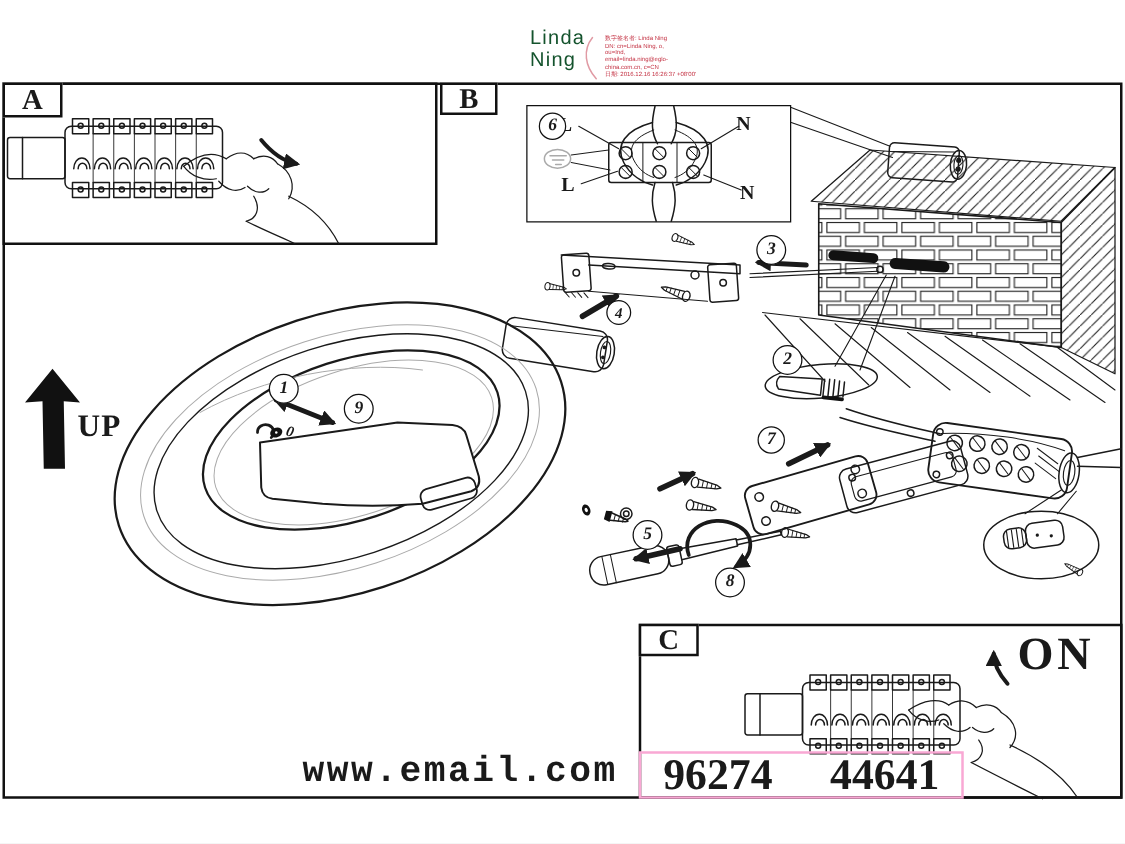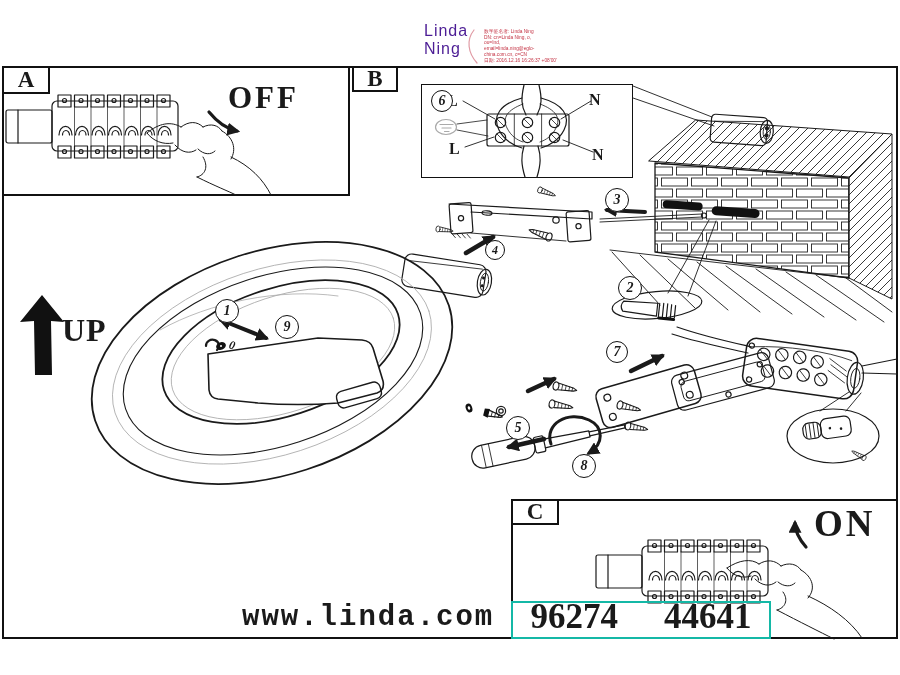--- a/index.html
+++ b/index.html
@@ -8,27 +8,27 @@
   .bx{position:absolute;box-sizing:border-box;border:2px solid #111;background:transparent}
   .bx1{position:absolute;box-sizing:border-box;border:1.5px solid #111;background:transparent}
   .lbl{position:absolute;box-sizing:border-box;border:2px solid #111;background:#fff;
        display:flex;align-items:center;justify-content:center;
        font:700 23px "Liberation Serif",serif}
   .circ{position:absolute;box-sizing:border-box;border:1.7px solid #111;border-radius:50%;
         background:#fff;display:flex;align-items:center;justify-content:center;
         font:italic 700 14px "Liberation Serif",serif}
   .bigword{position:absolute;font:700 31px "Liberation Serif",serif;letter-spacing:3px}
   .ln{position:absolute;font:700 16px "Liberation Serif",serif}
-  .signame{position:absolute;font:500 16px "Liberation Sans",sans-serif;color:#4c1d95;
+  .signame{position:absolute;font:500 16px "Liberation Sans",sans-serif;color:#14532d;
            letter-spacing:1px;line-height:18px}
   .stamp{position:absolute;color:#c43344;font:400 4.8px "Liberation Sans",sans-serif;
          line-height:5.7px;white-space:nowrap}
   .site{position:absolute;font:700 29px "Liberation Mono",monospace;letter-spacing:2px}
-  .models{position:absolute;box-sizing:border-box;border:2px solid #14b8a6;
-          display:flex;align-items:flex-end;justify-content:center;gap:46px;
+  .models{position:absolute;box-sizing:border-box;border:2px solid #f9a8d4;
+          display:flex;align-items:center;justify-content:center;gap:46px;
           font:600 35px "Liberation Serif",serif}
   .zero{position:absolute;font:italic 700 12px "Liberation Serif",serif;transform:rotate(14deg)}
   svg{position:absolute;left:0;top:0}
 </style>
 </head>
 <body>
 
 <div id="page">
 
   <div class="bx" style="left:2px;top:66px;width:896px;height:573px"></div>
@@ -374,40 +374,39 @@
   </div>
   <div class="stamp" style="left:484px;top:29px">
     <div>数字签名者: Linda Ning</div>
     <div>DN: cn=Linda Ning, o,</div>
     <div>ou=Ind,</div>
     <div>email=linda.ning@eglo-</div>
     <div>china.com.cn, c=CN</div>
     <div>日期: 2016.12.16 16:26:37 +08'00'</div>
   </div>
 
-  <div class="bigword" style="left:228px;top:80px">OFF</div>
   <div class="bigword" style="left:814px;top:502px;font-size:37px">ON</div>
-  <div class="bigword" style="left:62px;top:312px;font-size:32px;letter-spacing:1px">UP</div>
+  <div class="bigword" style="left:62px;top:328px;font-size:25px;letter-spacing:1px">UP</div>
 
   <div class="ln" style="left:447px;top:92px">L</div>
   <div class="ln" style="left:589px;top:91px">N</div>
   <div class="ln" style="left:449px;top:140px">L</div>
   <div class="ln" style="left:592px;top:146px">N</div>
 
   <div class="circ" style="left:215px;top:299px;width:24px;height:24px">1</div>
   <div class="circ" style="left:275px;top:315px;width:24px;height:24px">9</div>
   <div class="circ" style="left:431px;top:90px;width:22px;height:22px">6</div>
   <div class="circ" style="left:605px;top:188px;width:24px;height:24px">3</div>
   <div class="circ" style="left:618px;top:276px;width:24px;height:24px">2</div>
   <div class="circ" style="left:485px;top:240px;width:20px;height:20px;font-size:12px">4</div>
   <div class="circ" style="left:506px;top:416px;width:24px;height:24px">5</div>
   <div class="circ" style="left:606px;top:341px;width:22px;height:22px">7</div>
   <div class="circ" style="left:572px;top:454px;width:24px;height:24px">8</div>
 
   <div class="zero" style="left:229px;top:338px">0</div>
 
-  <div class="site" style="left:242px;top:601px">www.linda.com</div>
+  <div class="site" style="left:242px;top:601px">www.email.com</div>
   <div class="models" style="left:511px;top:601px;width:260px;height:38px">
     <span>96274</span>
     <span>44641</span>
   </div>
 
 </div>
 
 </body></html>

